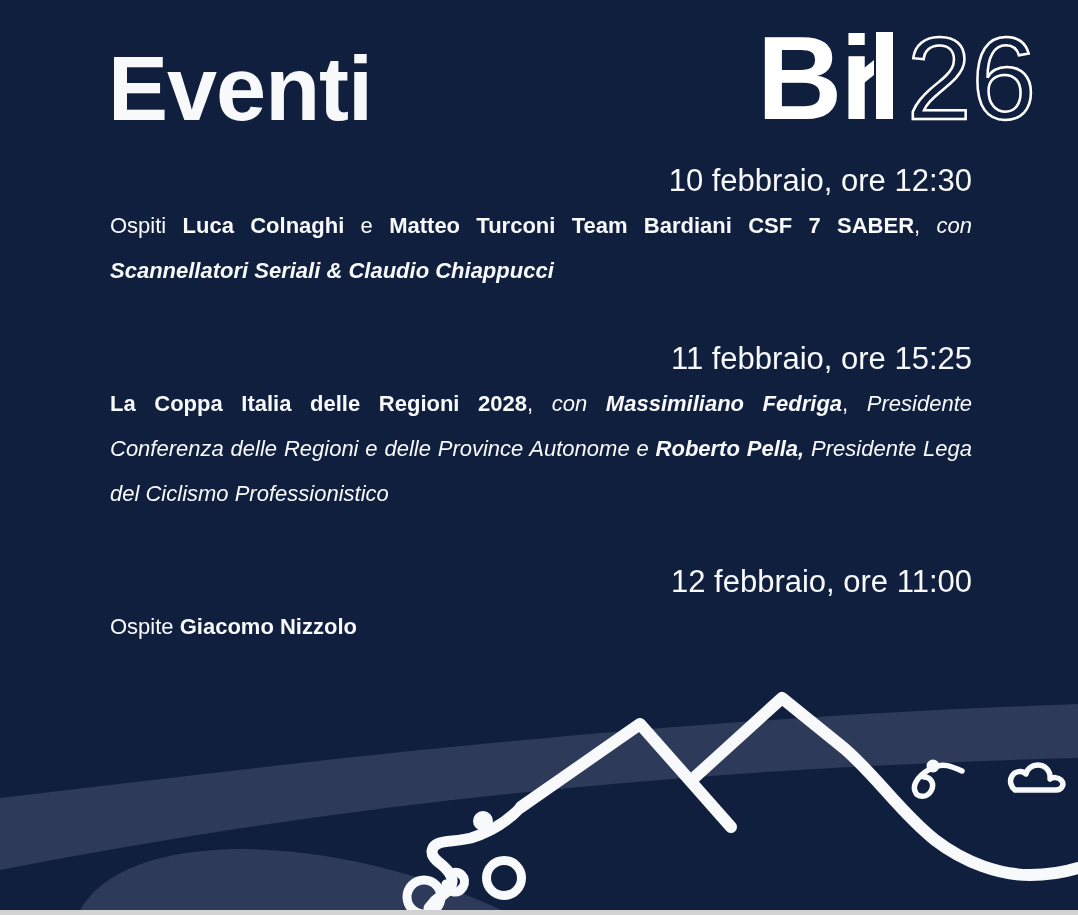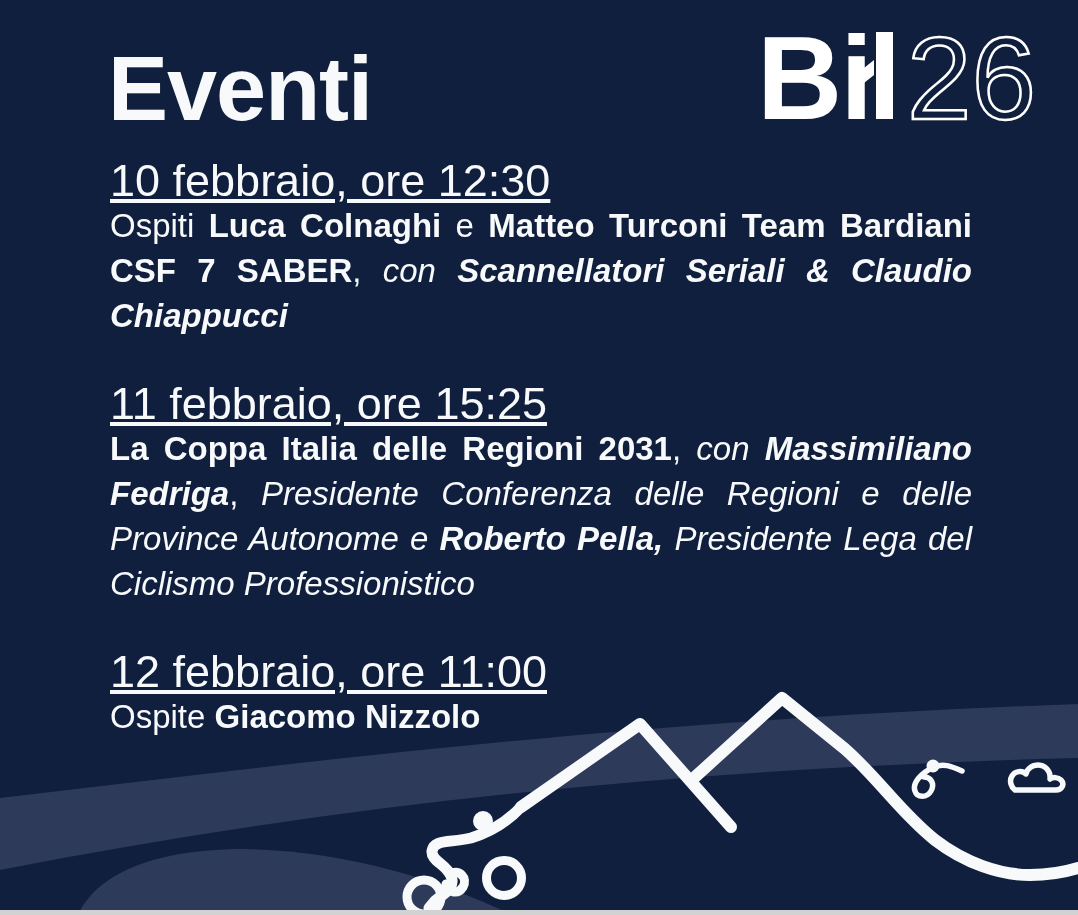--- a/index.html
+++ b/index.html
@@ -27,24 +27,24 @@
   .logo-svg{display:block;width:292px;height:118px;}
   .logo-dates{
     margin-top:2px;font-size:27px;font-weight:700;letter-spacing:0.5px;
     text-align:right;padding-right:6px;
   }
 
   .events{position:absolute;left:110px;top:158px;width:862px;}
   .event{margin-bottom:43px;}
   .event:last-child{margin-bottom:0;}
   .event-when{
-    font-size:45px;line-height:45px;font-weight:400;text-align:left;text-decoration:underline;
+    font-size:31px;line-height:45px;font-weight:400;text-align:right;
   }
   .event-desc{
-    font-size:33px;line-height:45px;text-align:justify;
+    font-size:22px;line-height:45px;text-align:justify;
   }
   .event-desc span.b{font-weight:700;}
   .event-desc span.i{font-style:italic;}
 
   .bottom-strip{
     position:absolute;left:0;bottom:0;width:1078px;height:5px;
     background:var(--strip);z-index:2;
   }
 </style>
 </head>
@@ -92,21 +92,21 @@
     </svg>
   </div>
 
   <div class="events">
     <div class="event">
       <div class="event-when">10 febbraio, ore 12:30</div>
       <div class="event-desc"><span>Ospiti </span><span class="b">Luca Colnaghi</span><span> e </span><span class="b">Matteo Turconi Team Bardiani CSF 7 SABER</span><span>, </span><span class="i">con </span><span class="b i">Scannellatori Seriali &amp; Claudio Chiappucci</span></div>
     </div>
     <div class="event">
       <div class="event-when">11 febbraio, ore 15:25</div>
-      <div class="event-desc"><span class="b">La Coppa Italia delle Regioni 2031</span><span>, </span><span class="i">con </span><span class="b i">Massimiliano Fedriga</span><span>, </span><span class="i">Presidente Conferenza delle Regioni e delle Province Autonome e </span><span class="b i">Roberto Pella,</span><span class="i"> Presidente Lega del Ciclismo Professionistico</span></div>
+      <div class="event-desc"><span class="b">La Coppa Italia delle Regioni 2028</span><span>, </span><span class="i">con </span><span class="b i">Massimiliano Fedriga</span><span>, </span><span class="i">Presidente Conferenza delle Regioni e delle Province Autonome e </span><span class="b i">Roberto Pella,</span><span class="i"> Presidente Lega del Ciclismo Professionistico</span></div>
     </div>
     <div class="event">
       <div class="event-when">12 febbraio, ore 11:00</div>
       <div class="event-desc"><span>Ospite </span><span class="b">Giacomo Nizzolo</span></div>
     </div>
   </div>
 
 </div>
 
 <div class="bottom-strip"></div>

